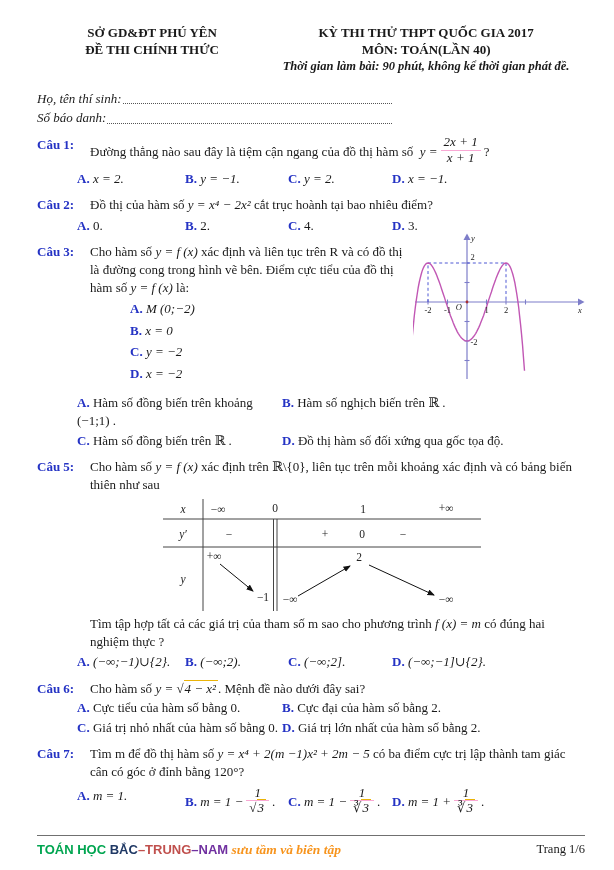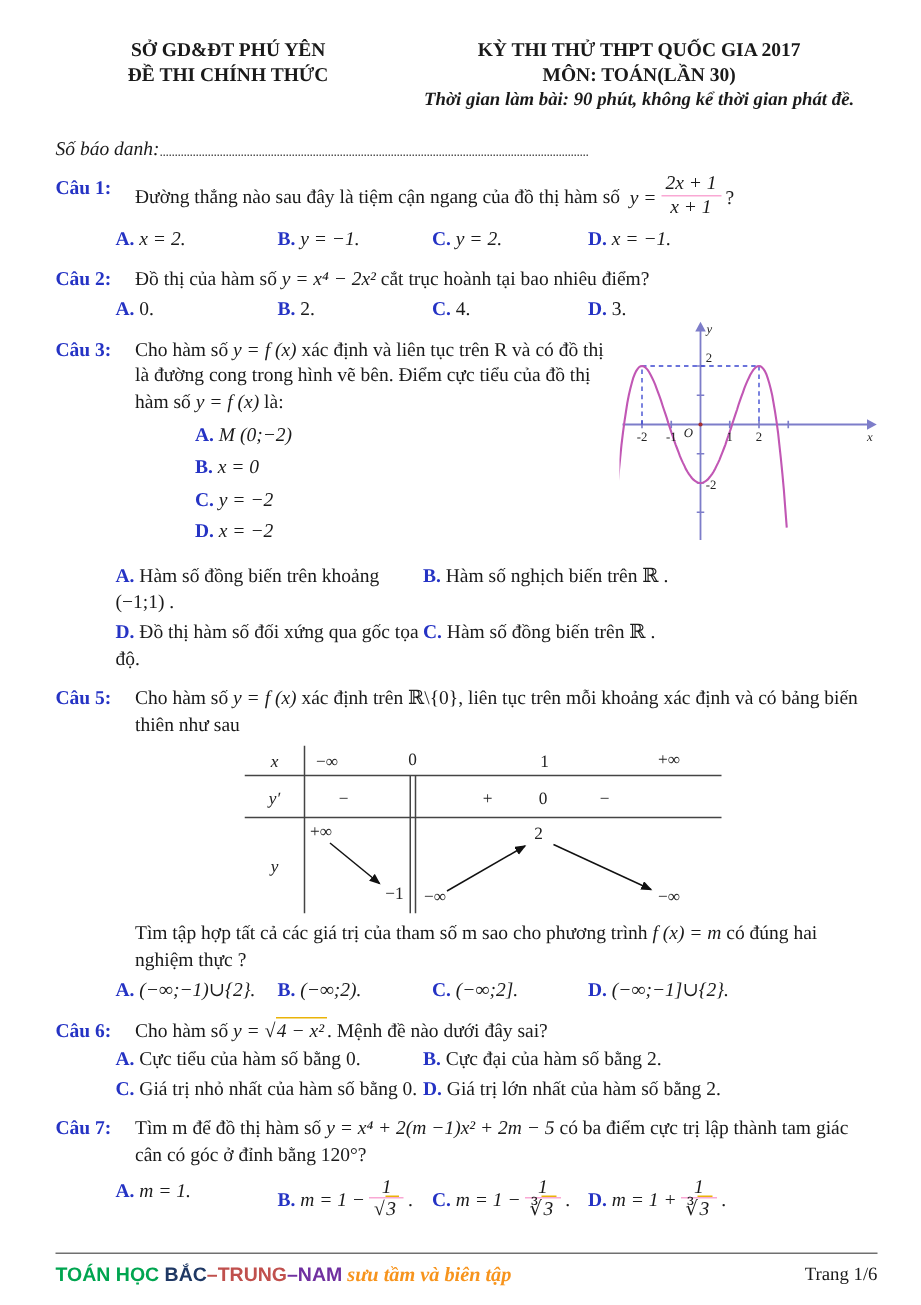--- a/index.html
+++ b/index.html
@@ -66,26 +66,30 @@
 
 <div class="page">
 
   <div class="hdr">
     <div class="hleft">
       <div class="b">SỞ GD&amp;ĐT PHÚ YÊN</div>
       <div class="b">ĐỀ THI CHÍNH THỨC</div>
     </div>
     <div class="hright">
       <div class="b">KỲ THI THỬ THPT QUỐC GIA 2017</div>
-      <div class="b">MÔN: TOÁN(LẦN 30)</div>
+      <div class="b">MÔN: TOÁN(LẦN 40)</div>
       <div class="bi">Thời gian làm bài: 90 phút, không kể thời gian phát đề.</div>
     </div>
   </div>
 
   <div class="student">
+    <div class="dotrow">
+      <span>Họ, tên thí sinh:</span>
+      <span class="dots"></span>
+    </div>
     <div class="dotrow">
       <span>Số báo danh:</span>
       <span class="dots"></span>
     </div>
   </div>
 
   <div class="q">
     <div class="qline">
       <span class="qlabel">Câu 1:</span>
       <span class="qtext">
@@ -180,22 +184,22 @@
         </span>
       </span>
     </div>
     <div class="clear"></div>
   </div>
 
   <div class="q">
     <div class="opts2">
       <span class="opt"><span class="ol">A.</span> <span>Hàm số đồng biến trên khoảng (−1;1) .</span></span>
       <span class="opt"><span class="ol">B.</span> <span>Hàm số nghịch biến trên ℝ .</span></span>
+      <span class="opt"><span class="ol">C.</span> <span>Hàm số đồng biến trên ℝ .</span></span>
       <span class="opt"><span class="ol">D.</span> <span>Đồ thị hàm số đối xứng qua gốc tọa độ.</span></span>
-      <span class="opt"><span class="ol">C.</span> <span>Hàm số đồng biến trên ℝ .</span></span>
     </div>
   </div>
 
   <div class="q">
     <div class="qline">
       <span class="qlabel">Câu 5:</span>
       <span class="qtext">
         <span>Cho hàm số</span>
         <span class="mi">y = f (x)</span>
         <span>xác định trên ℝ\{0}, liên tục trên mỗi khoảng xác định và có bảng biến thiên như sau</span>

